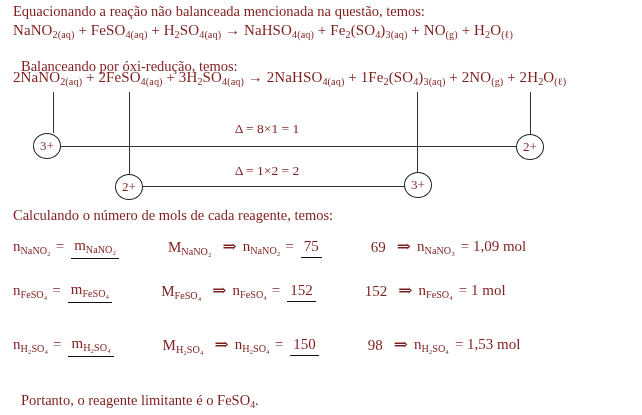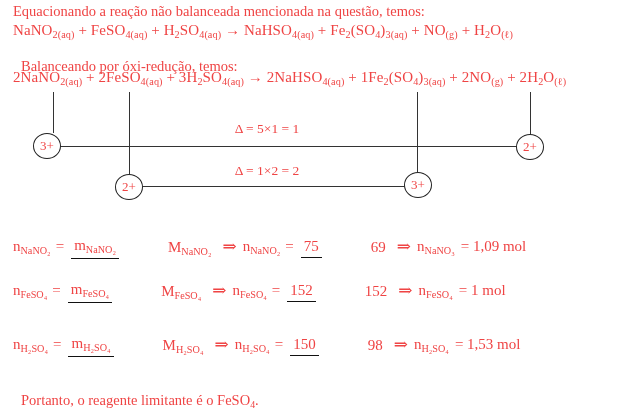--- a/index.html
+++ b/index.html
@@ -1,18 +1,18 @@
 <!DOCTYPE html>
 <html><head>
 <meta charset="utf-8">
 <style>
   html,body{margin:0;padding:0;background:#fff;}
   .page{
     position:relative;width:642px;height:415px;background:#ffffff;
-    font-family:"Liberation Serif","DejaVu Serif",serif;color:#ef4444;overflow:hidden;
+    font-family:"Liberation Serif","DejaVu Serif",serif;color:#7f1d1d;overflow:hidden;
   }
   .line{position:absolute;left:13px;white-space:nowrap;font-size:14.5px;line-height:1.25;}
   .chemline{position:absolute;left:13px;white-space:nowrap;font-size:15px;line-height:1.4;letter-spacing:0.1px;}
   .sb{font-size:68%;vertical-align:-3px;}
   
   .vline,.hline{position:absolute;background:#333;}
   .vline{width:1px;}
   .hline{height:1px;}
   .circ{
     position:absolute;width:28px;height:26px;border:1.3px solid #222;border-radius:50%;
@@ -47,29 +47,30 @@
 
   <div>
     <div class="vline" style="left:53px;top:92px;height:41px;"></div>
     <div class="vline" style="left:129px;top:92px;height:82px;"></div>
     <div class="vline" style="left:417px;top:92px;height:80px;"></div>
     <div class="vline" style="left:530px;top:92px;height:42px;"></div>
 
     <div class="hline" style="left:60px;top:146px;width:458px;"></div>
     <div class="hline" style="left:142px;top:186px;width:263px;"></div>
 
-    <div class="dlabel" style="left:212px;top:121px;">Δ = 5×1 = 1</div>
+    <div class="dlabel" style="left:212px;top:121px;">Δ = 8×1 = 1</div>
     <div class="dlabel" style="left:212px;top:163px;">Δ = 1×2 = 2</div>
 
     <div class="circ" style="left:33px;top:133px;">3+</div>
     <div class="circ" style="left:516px;top:134px;">2+</div>
     <div class="circ" style="left:115px;top:174px;">2+</div>
     <div class="circ" style="left:404px;top:172px;">3+</div>
   </div>
 
+  <p class="line" style="top:206px;margin:0;">Calculando o número de mols de cada reagente, temos:</p>
 
   <div class="calc" style="top:235px;">
     <span><span>n</span><span class="sb">NaNO₂</span></span>
     <span class="op">=</span>
     <span class="frac">
       <span class="num"><span>m</span><span class="sb">NaNO₂</span></span>
       <span class="den"><span>M</span><span class="sb">NaNO₂</span></span>
     </span>
     <span class="arrow">⇒</span>
     <span><span>n</span><span class="sb">NaNO₂</span></span>

